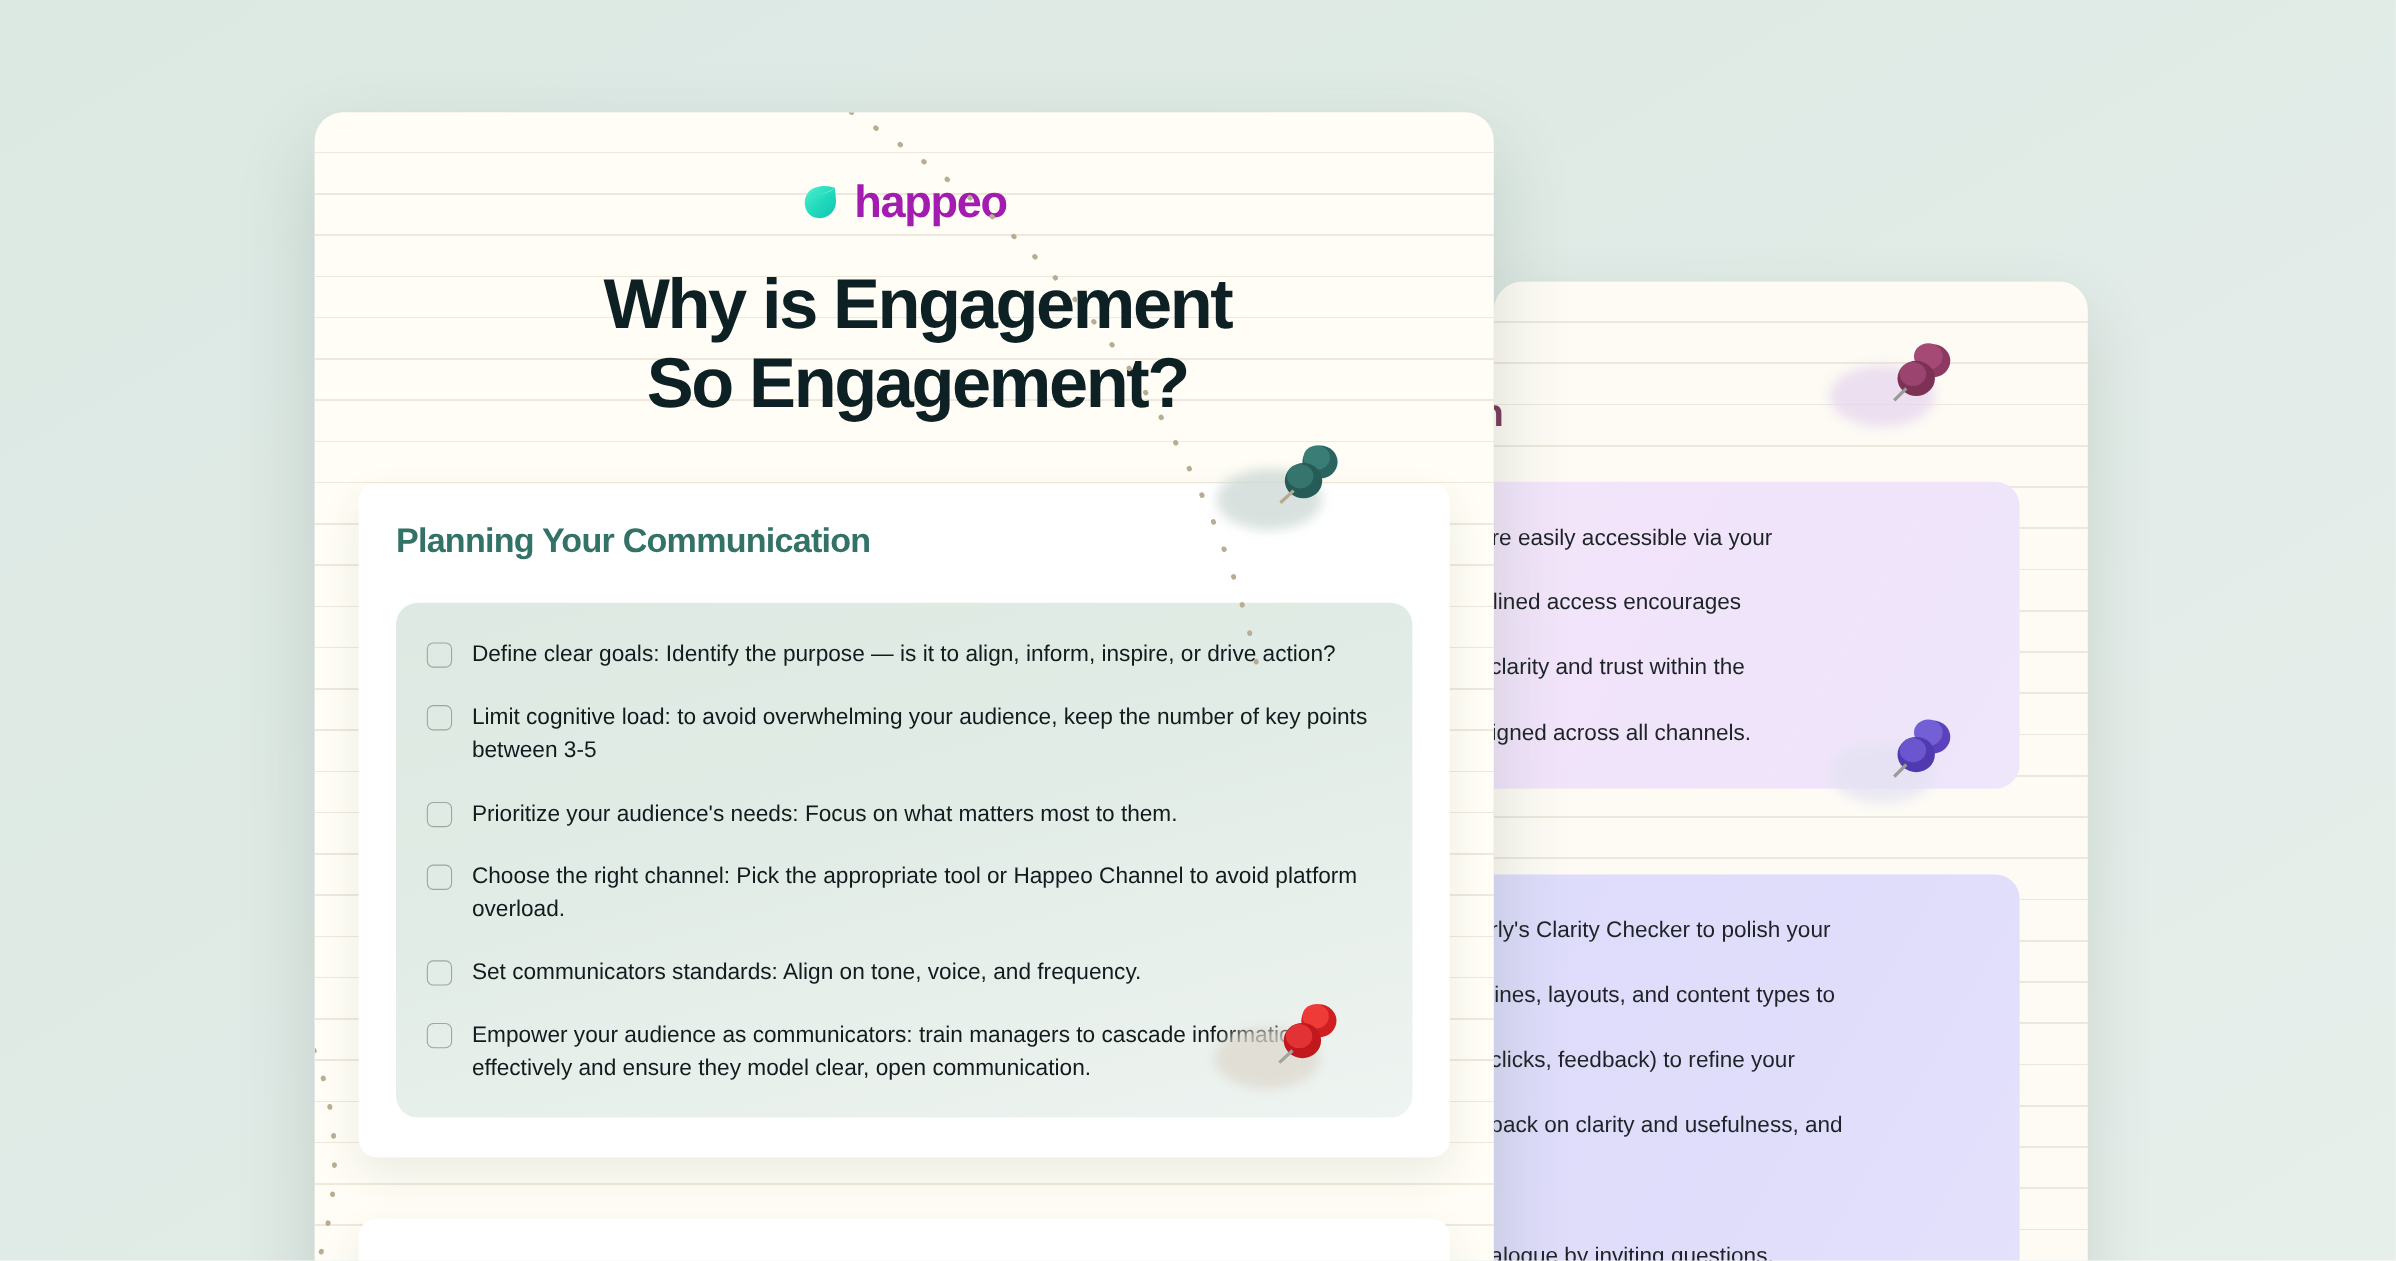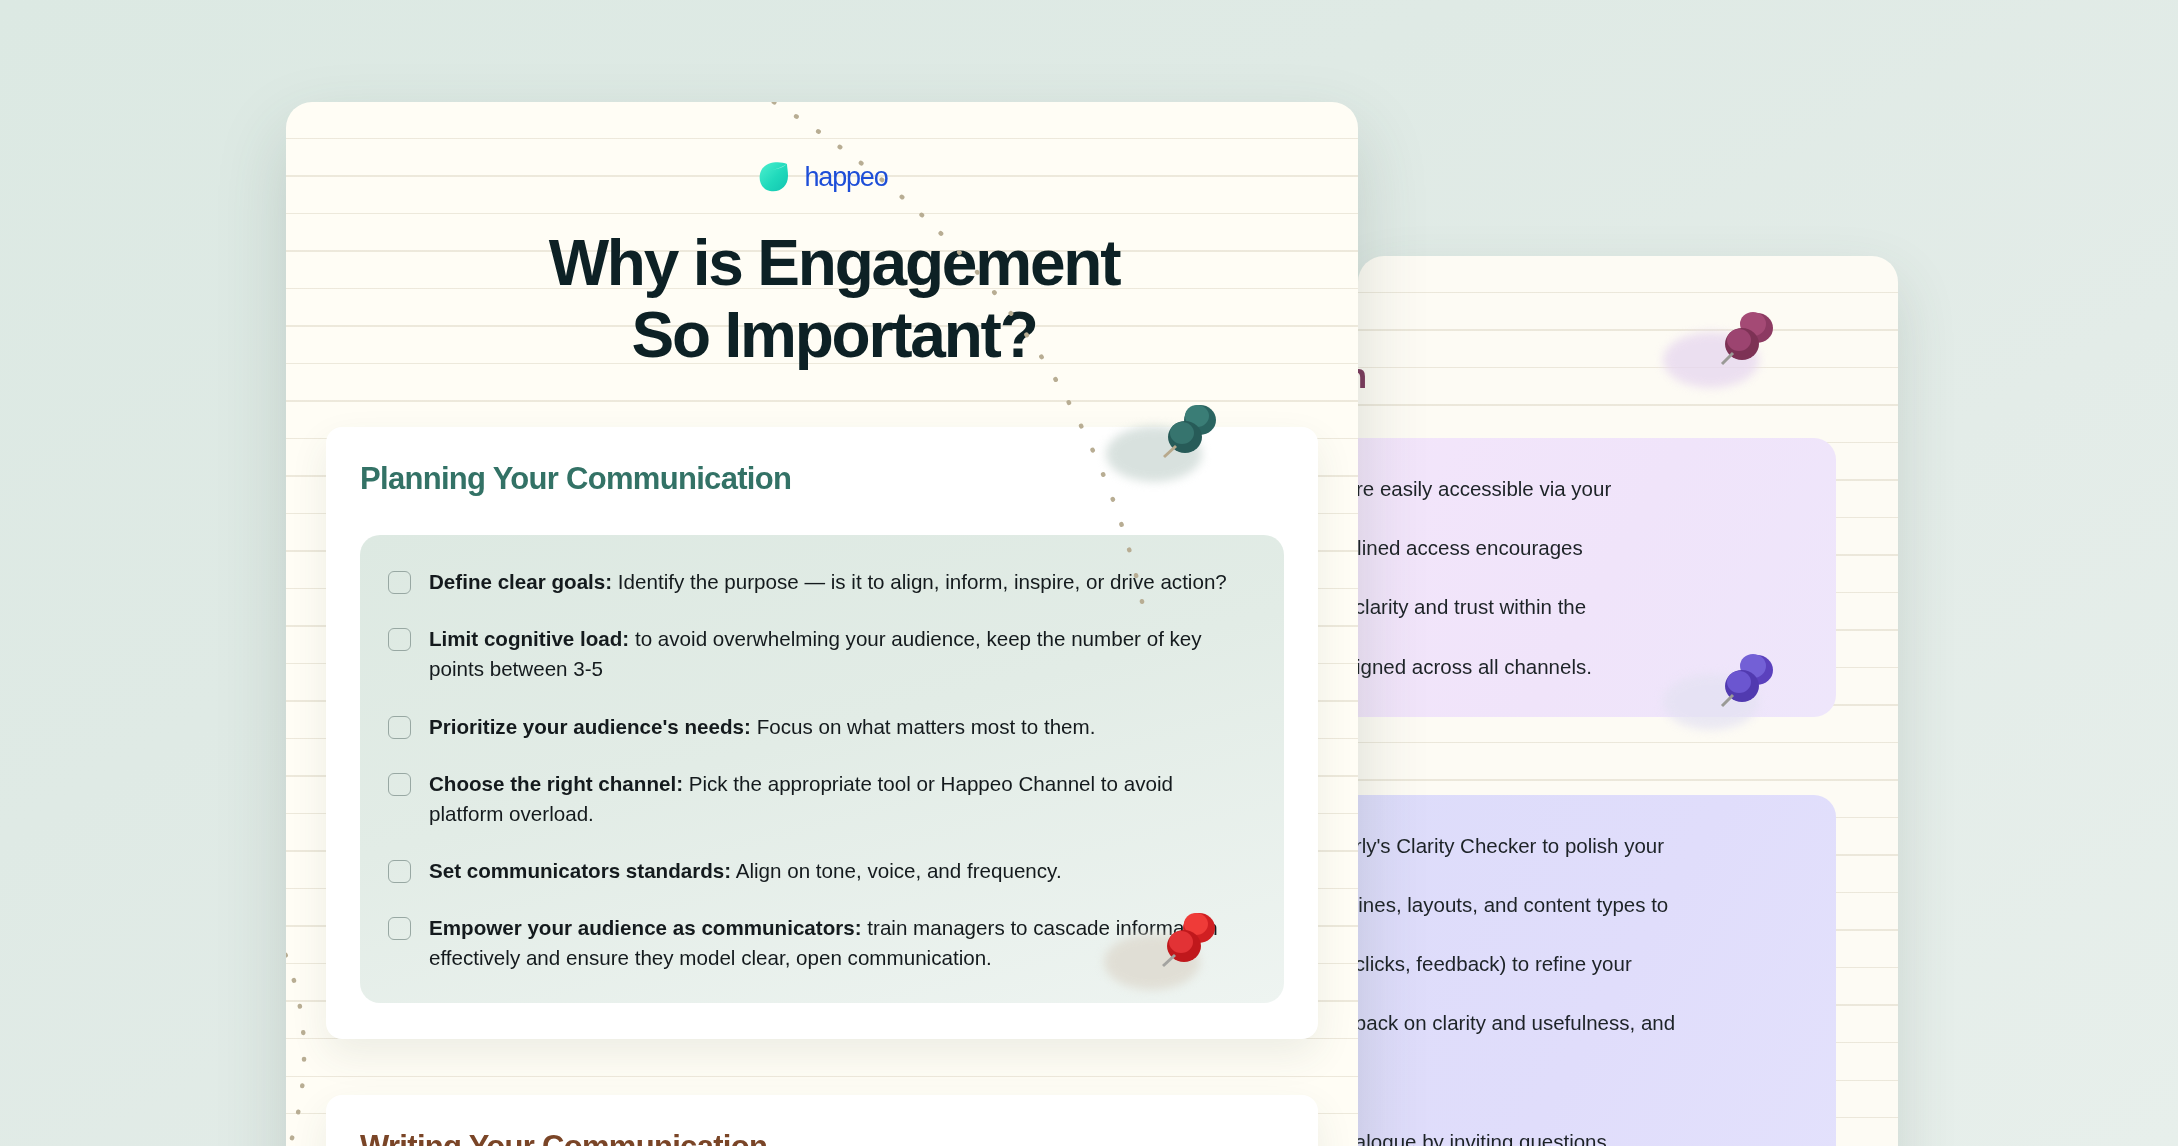--- a/index.html
+++ b/index.html
@@ -57,21 +57,21 @@
   #front-card {
     left:286px; top:102px;
     width:1072px; height:1100px;
     box-shadow:0 30px 70px rgba(55,75,65,0.18);
     z-index:3;
   }
   #front-card .content { position:absolute; inset:0; padding:58px 0 0 0; }
 
   .brand { display:flex; align-items:center; justify-content:center; gap:14px; margin-bottom:34px; }
   .brand-mark { width:34px; height:34px; position:relative; }
-  .brand-name { font-size:27px; font-weight:normal; color:#1d4ed8; letter-spacing:-1.2px; }
+  .brand-name { font-size:41px; font-weight:bold; color:#a21caf; letter-spacing:-1.2px; }
 
   .hero {
     text-align:center;
     font-size:64px; line-height:1.12; font-weight:bold;
     color:#0d2125; letter-spacing:-2.2px;
     padding:0 60px;
     margin-left:24px;
   }
 
   
@@ -92,21 +92,21 @@
   .panel.green { background:linear-gradient(165deg,#dde9e2 0%,#e2ece6 45%,#eef4f1 100%); }
 
   .check-row { display:flex; align-items:flex-start; gap:18px; margin-bottom:27px; }
   .check-row:last-child { margin-bottom:0; }
   .cb {
     flex:0 0 auto; width:23px; height:23px; margin-top:4px;
     border:1.8px solid #98a8a3; border-radius:6px;
     background:transparent;
   }
   .check-text { font-size:20.6px; line-height:1.46; color:#141a1d; }
-  .check-text b { font-weight:bold;text-align:center; }
+  .check-text b { font-weight:normal;text-align:center; }
 
   
   .pin { position:absolute; width:118px; height:96px; z-index:9; pointer-events:none; }
   .pin .shadow {
     position:absolute; left:0; top:26px; width:96px; height:56px;
     border-radius:50%; filter:blur(5px); opacity:.75;
   }
   .pin svg { position:absolute; right:0; top:0; }
 
   
@@ -183,21 +183,21 @@
           </defs>
           <path d="M30 4 C 24 1, 10 1, 5 9 C 0 17, 3 29, 13 31 C 23 33, 31 26, 31 16 C 31 11, 30 7, 30 4 Z" fill="url(#lg)"></path>
           <path d="M30 4 C 25 7, 20 9, 15 10 C 21 9, 27 7, 30 4 Z" fill="#ffffff" opacity="0.55"></path>
         </svg>
       </span>
       <span class="brand-name">happeo</span>
     </div>
 
     <div class="hero">
       <div>Why is Engagement</div>
-      <div>So Important?</div>
+      <div>So Engagement?</div>
     </div>
 
     <div class="section">
       <div class="section-title green">Planning Your Communication</div>
 
       <div class="panel green">
         <div class="check-row">
           <span class="cb"></span>
           <span class="check-text"><b>Define clear goals:</b><span> Identify the purpose — is it to align, inform, inspire, or drive action?</span></span>
         </div>

